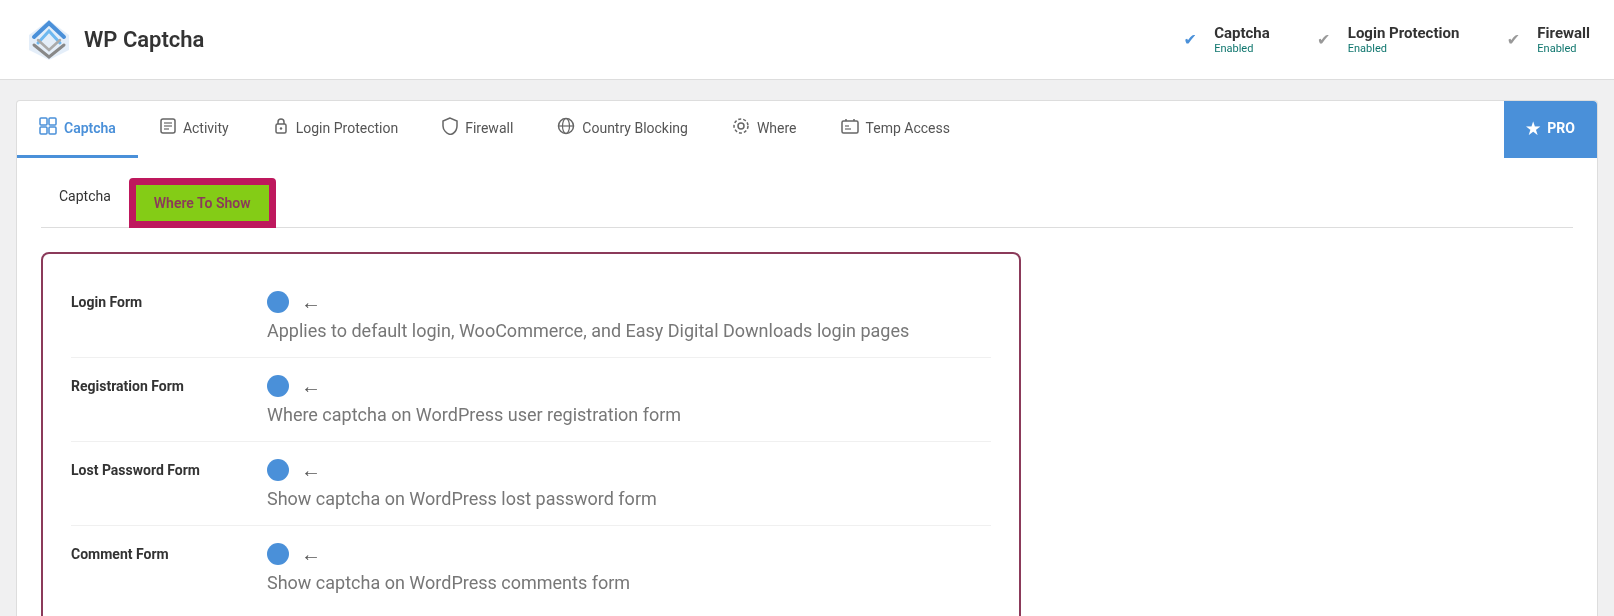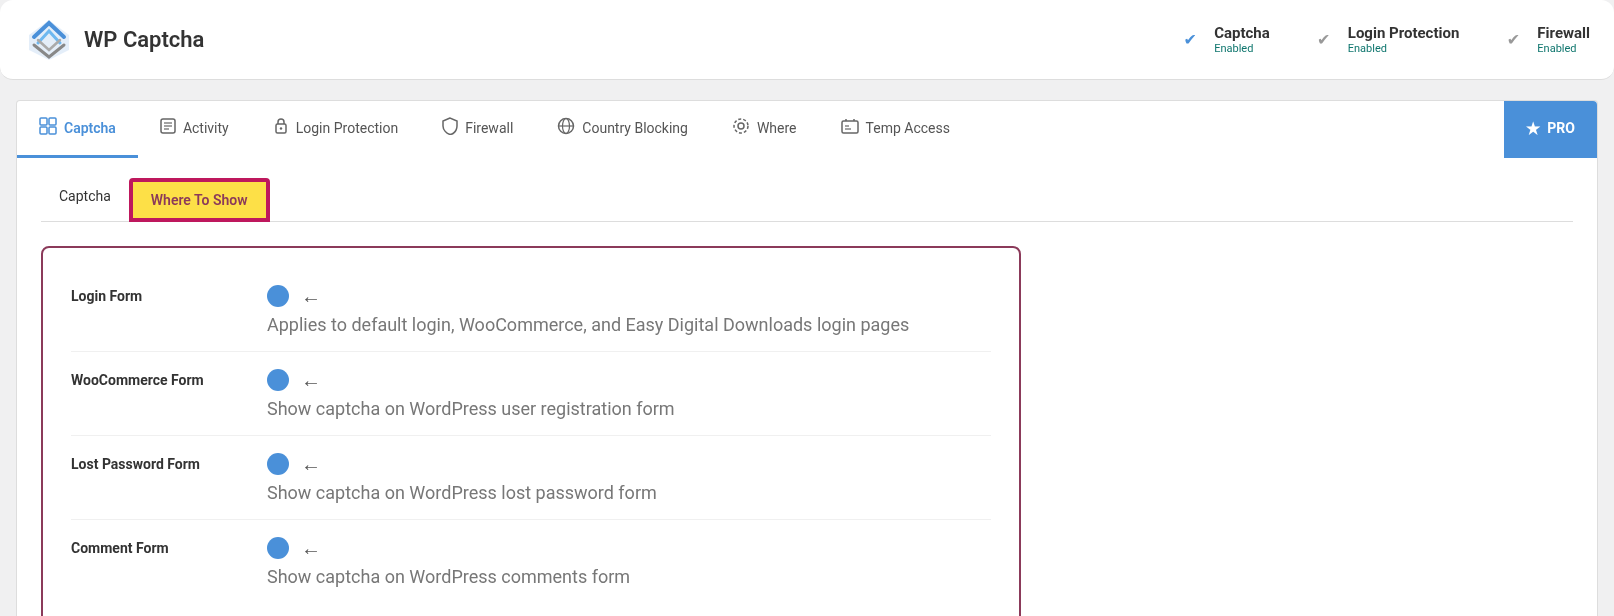--- a/index.html
+++ b/index.html
@@ -11,21 +11,20 @@
     }
 
     
     .header {
       background: #fff;
       border-bottom: 1px solid #ddd;
       display: flex;
       align-items: center;
       padding: 12px 24px;
       height: 80px;
-      border-radius: 13px;
     }
     .logo-area {
       display: flex;
       align-items: center;
       gap: 10px;
       flex: 1;
     }
     .logo-icon {
       width: 50px;
       height: 50px;
@@ -135,24 +134,24 @@
     .sub-tab {
       padding: 10px 18px;
       font-size: 14px;
       color: #333;
       cursor: pointer;
       border-bottom: 2px solid transparent;
       margin-bottom: -1px;
     }
     .sub-tab.active {
       color: #8b3a5a;
-      border: 4px solid #be185d;
+      border: 7px solid #be185d;
       border-radius: 4px 4px 0 0;
       font-weight: 600;
-      background: #fde047;
+      background: #84cc16;
     }
 
     
     .settings-box {
       border: 2px solid #8b3a5a;
       border-radius: 8px;
       padding: 20px 28px;
       max-width: 980px;
     }
 
@@ -352,27 +351,27 @@
           <div class="toggle-area">
             <div class="toggle-dot"></div>
             <span class="arrow-icon">←</span>
           </div>
         </div>
         <div class="form-desc">Applies to default login, WooCommerce, and Easy Digital Downloads login pages</div>
       </div>
 
       <div class="form-row">
         <div class="form-row-top">
-          <span class="form-label">WooCommerce Form</span>
+          <span class="form-label">Registration Form</span>
           <div class="toggle-area">
             <div class="toggle-dot"></div>
             <span class="arrow-icon">←</span>
           </div>
         </div>
-        <div class="form-desc">Show captcha on WordPress user registration form</div>
+        <div class="form-desc">Where captcha on WordPress user registration form</div>
       </div>
 
       <div class="form-row">
         <div class="form-row-top">
           <span class="form-label">Lost Password Form</span>
           <div class="toggle-area">
             <div class="toggle-dot"></div>
             <span class="arrow-icon">←</span>
           </div>
         </div>

